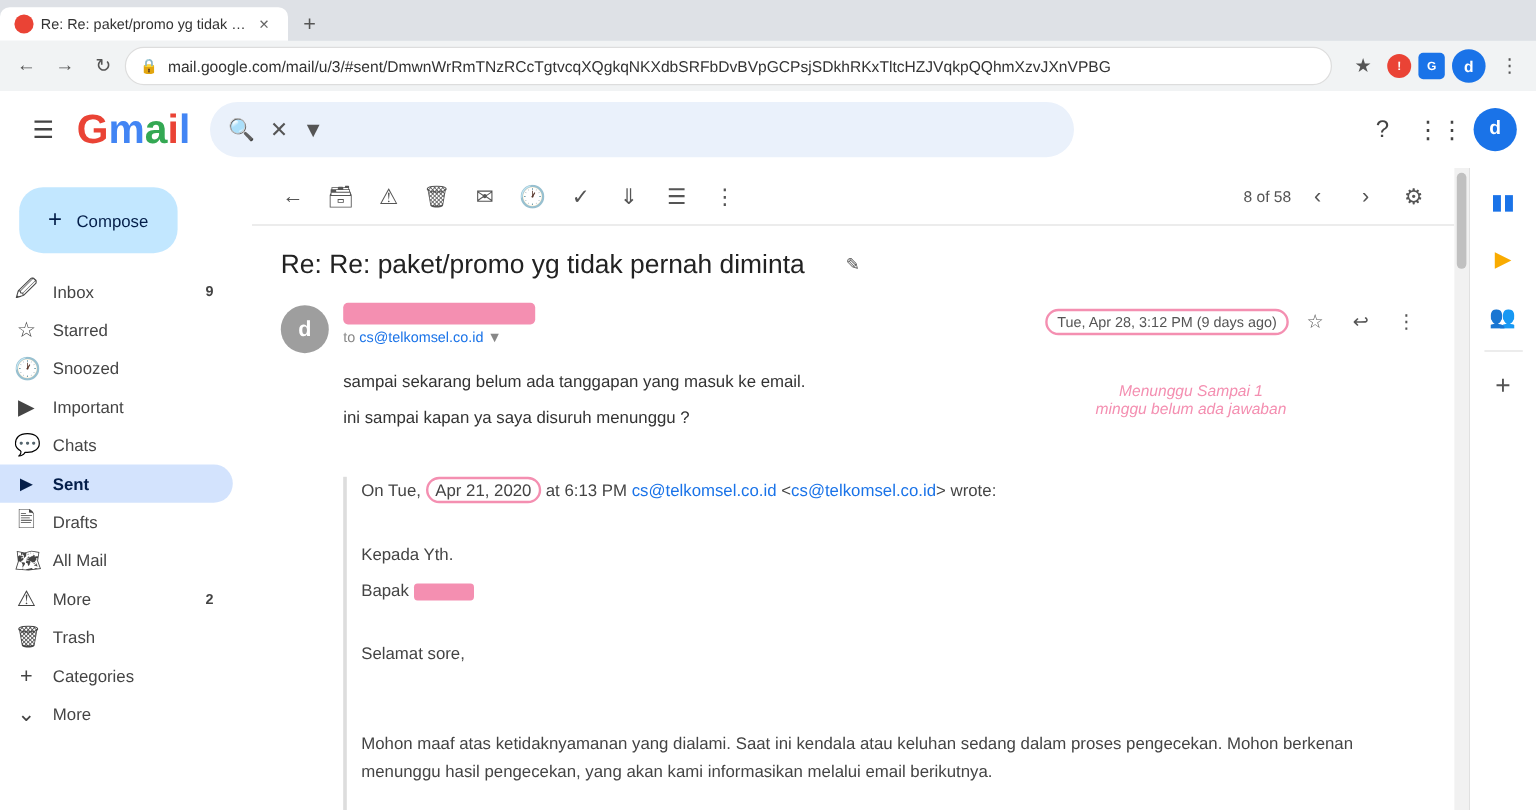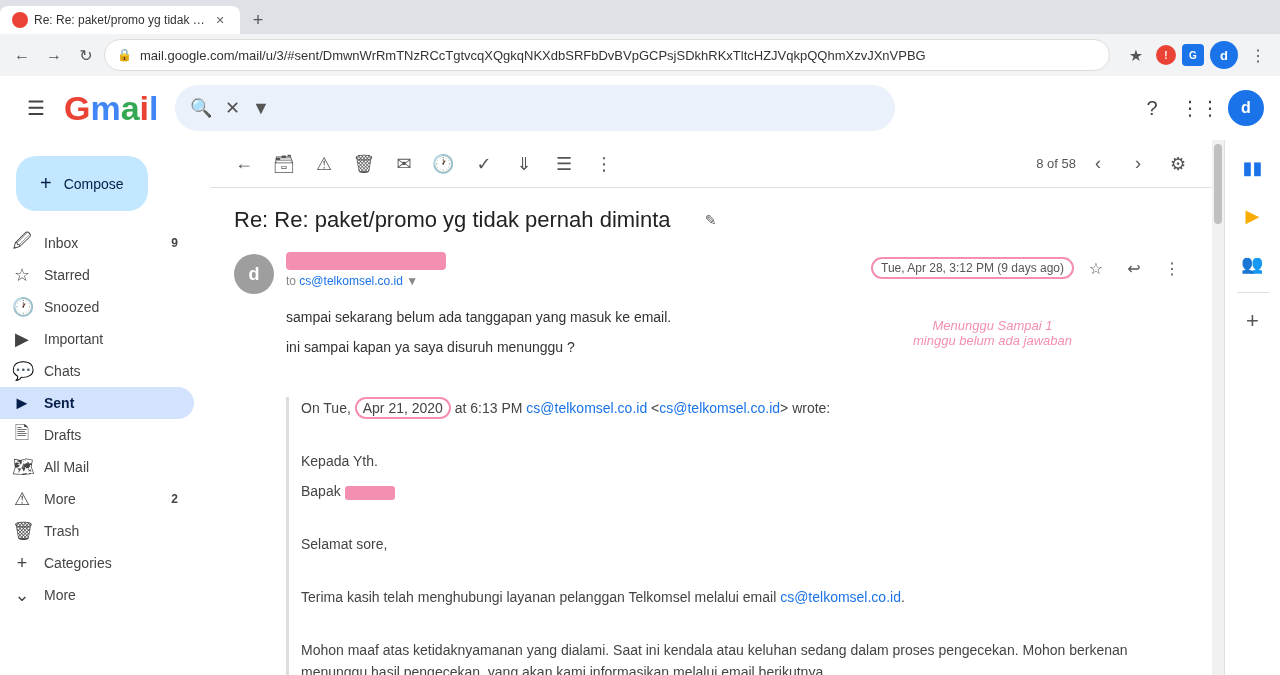--- a/index.html
+++ b/index.html
@@ -713,23 +713,20 @@
             </p>
             <br>
             <p>Kepada Yth.</p>
             <p>
               <span>Bapak</span>
               <span class="name-highlight"></span>
             </p>
             <br>
             <p>Selamat sore,</p>
             <br>
-            <p>
-              Terima kasih telah menghubungi layanan pelanggan Telkomsel melalui email <a class="blue-link" href="#">cs@telkomsel.co.id</a>.
-            </p>
             <br>
             <p>Mohon maaf atas ketidaknyamanan yang dialami. Saat ini kendala atau keluhan sedang dalam proses pengecekan. Mohon berkenan menunggu hasil pengecekan, yang akan kami informasikan melalui email berikutnya.</p>
             <br>
             
             <br>
             
             <br>
             
             
           </div>

